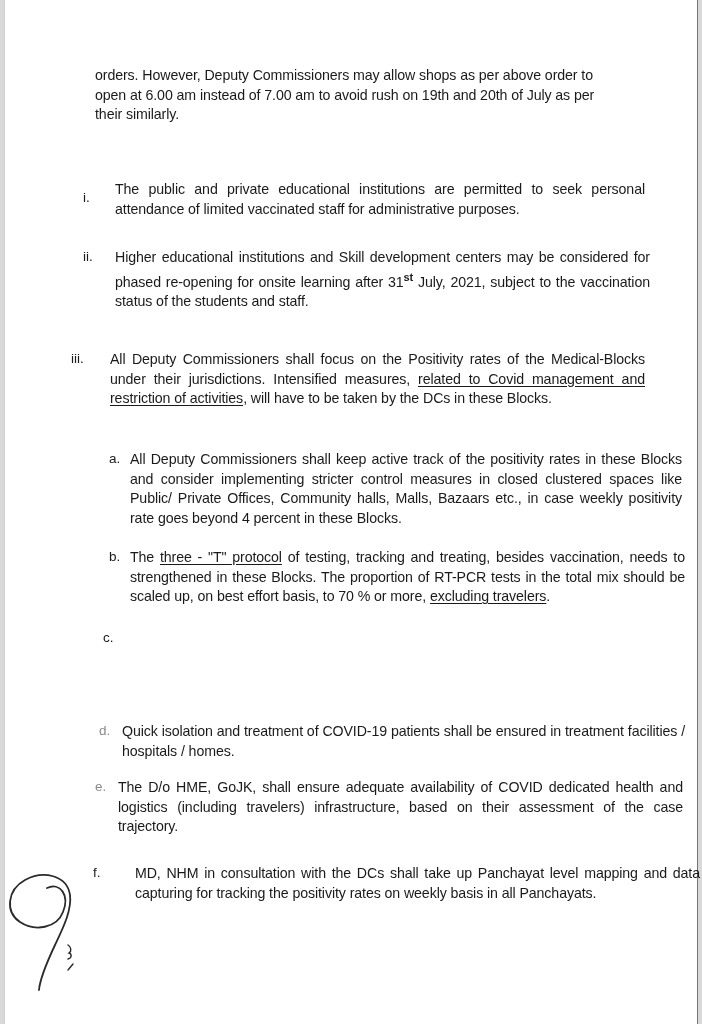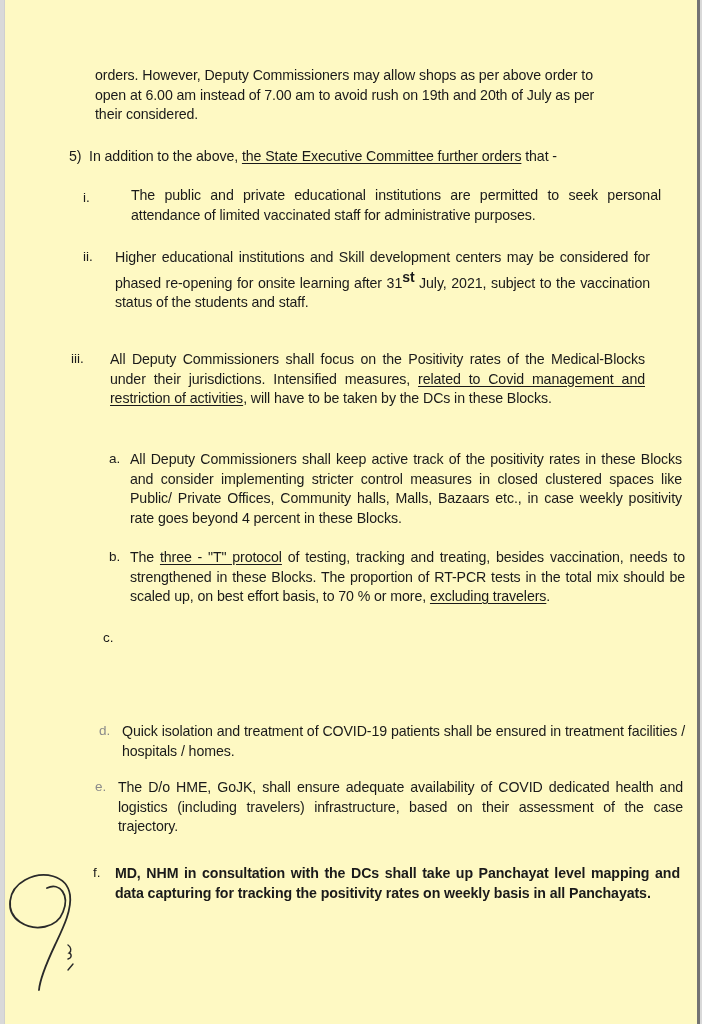--- a/index.html
+++ b/index.html
@@ -5,54 +5,50 @@
   html, body { margin: 0; padding: 0; }
   body {
     width: 702px; height: 1024px; overflow: hidden;
     background: #d9d9d9;
     font-family: "Liberation Sans", sans-serif;
     color: #1a1a1a;
     position: relative;
   }
   .page {
     position: absolute; left: 4px; top: 0; width: 692px; height: 1024px;
-    background: #fef9c3;
+    background: #ffffff;
     border-left: 1px solid #cfcfcf;
-    border-right: 3px solid #737373;
+    border-right: 1px solid #737373;
   }
   .text { font-size: 14.2px; line-height: 19.5px; letter-spacing: -0.1px; }
   .para { position: absolute; }
   .justify { text-align: justify; text-align-last: left; }
   .num { position: absolute; font-size: 13.5px; }
   .u { text-decoration: underline; text-underline-offset: 2px; }
   .b { font-weight: normal; }
   .i { }
   .faded { color: #8a8a8a; }
-  .sup { font-size: 14px; vertical-align: 6px; font-weight: bold; }
-  .bold-para { font-weight: bold; }
+  .sup { font-size: 11px; vertical-align: 6px; font-weight: bold; }
+  .bold-para { font-weight: normal; margin-left: 20px; }
   .signature { position: absolute; left: 0; top: 860px; width: 120px; height: 150px; }
 </style>
 </head>
 <body>
 
 <div class="page">
 
   <div class="para text" style="left:90px; top:66px; width:550px;">
     <div>orders. However, Deputy Commissioners may allow shops as per above order to</div>
     <div>open at 6.00 am instead of 7.00 am to avoid rush on 19th and 20th of July as per</div>
-    <div>their considered.</div>
+    <div>their similarly.</div>
   </div>
 
-  <div class="para text" style="left:64px; top:147px; width:600px;">
-    <span>5)</span>&nbsp;
-    <span>In addition to the above, </span><span class="u">the State Executive Committee further orders</span><span> that -</span>
-  </div>
 
   <span class="num" style="left:78px; top:190px;">i.</span>
-  <div class="para text justify" style="left:110px; top:186px; width:530px;margin-left:16px;">The public and private educational institutions are permitted to seek personal attendance of limited vaccinated staff for administrative purposes.</div>
+  <div class="para text justify" style="left:110px; top:180px; width:530px;">The public and private educational institutions are permitted to seek personal attendance of limited vaccinated staff for administrative purposes.</div>
 
   <span class="num" style="left:78px; top:249px;">ii.</span>
   <div class="para text justify" style="left:110px; top:248px; width:535px;">
     <span>Higher educational institutions and Skill development centers may be considered for phased re-opening for onsite learning after 31</span><span class="sup">st</span><span> July, 2021, subject to the vaccination status of the students and staff.</span>
   </div>
 
   <span class="num b" style="left:66px; top:351px;">iii.</span>
   <div class="para text justify" style="left:105px; top:350px; width:535px;">
     <span>All Deputy Commissioners shall focus on the Positivity rates of the Medical-Blocks under their jurisdictions. Intensified measures, </span><span class="u b">related to Covid management and restriction of activities</span><span>, will have to be taken by the DCs in these Blocks.</span>
   </div>

